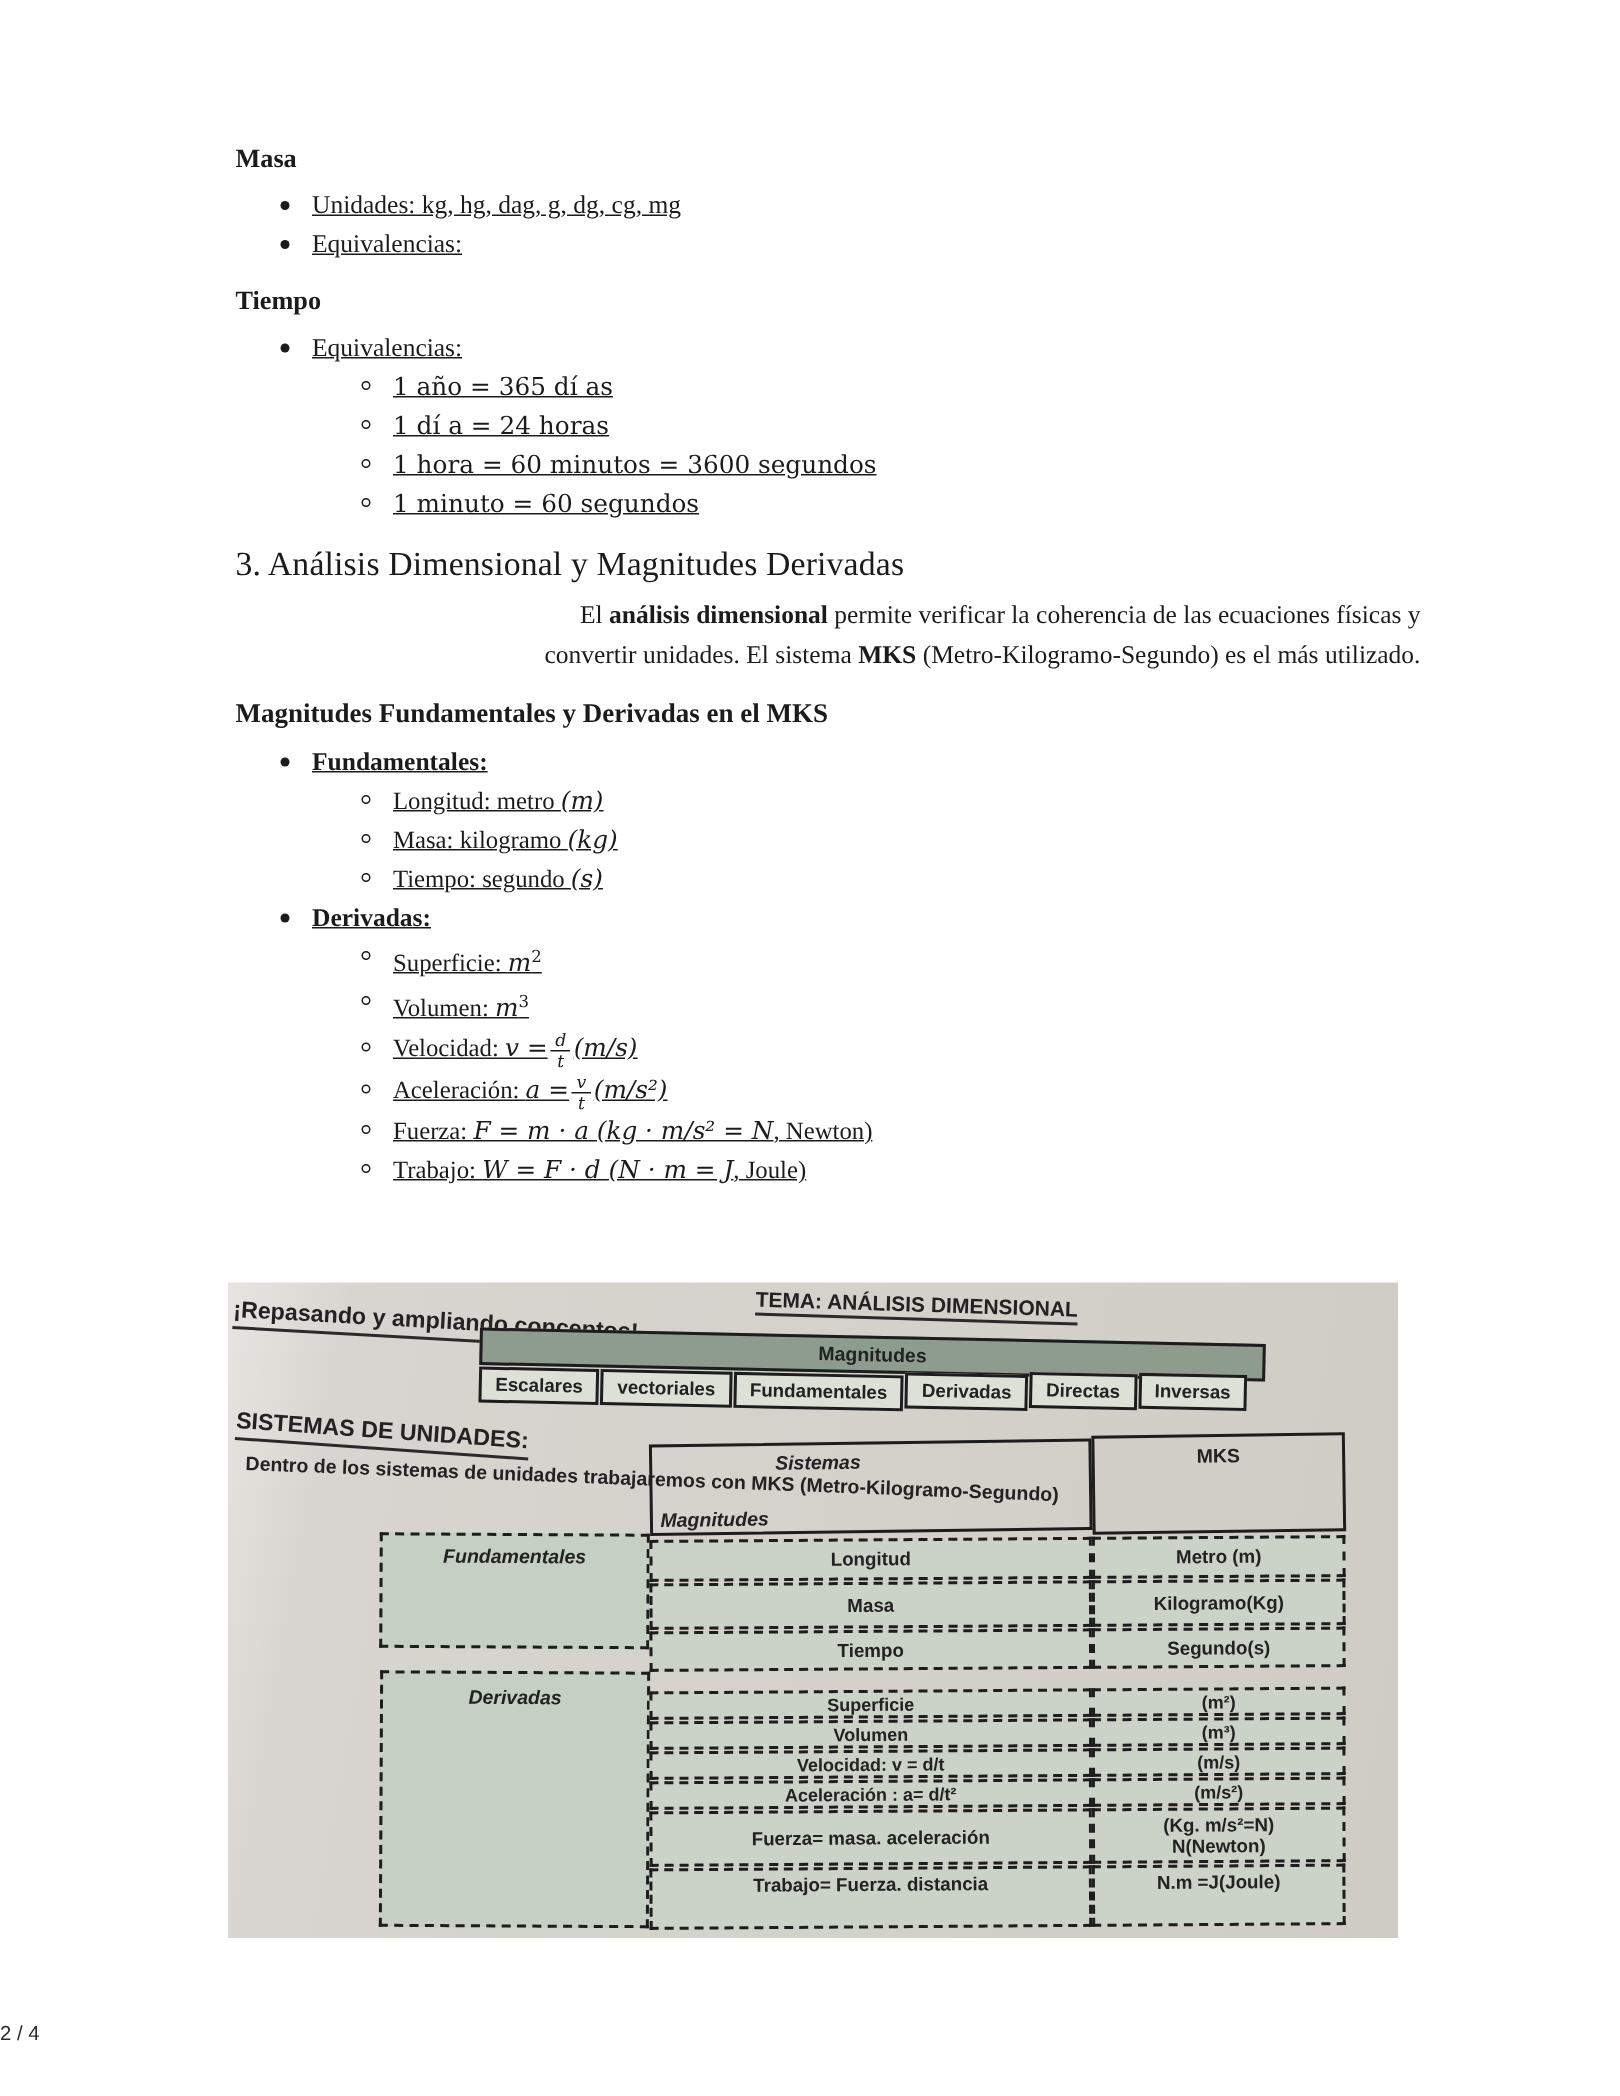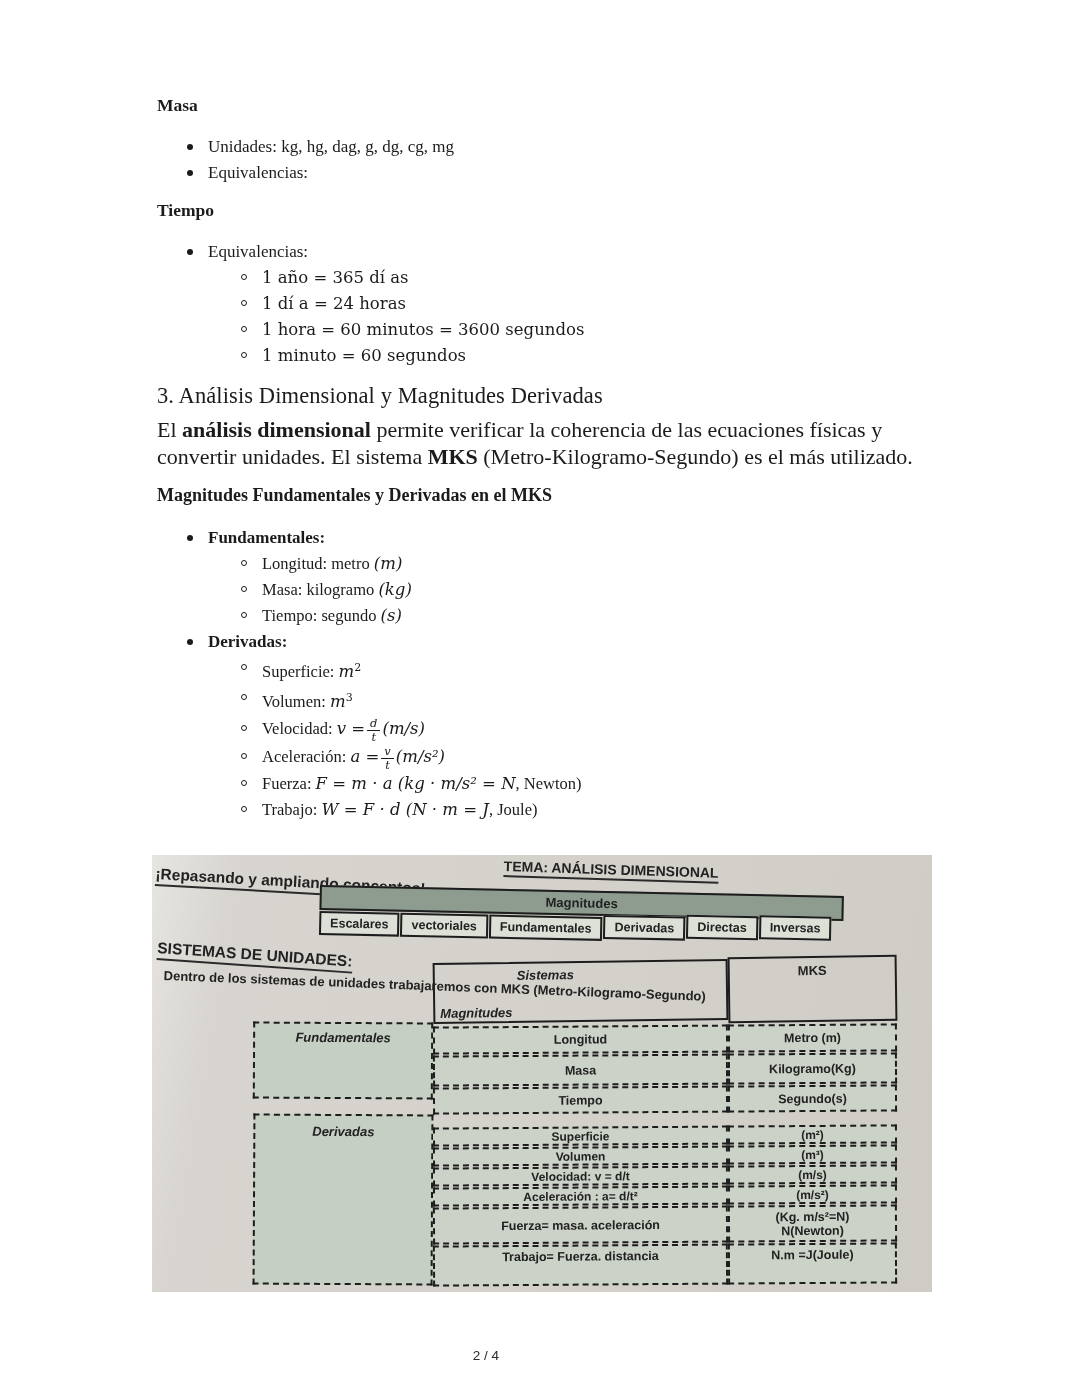--- a/index.html
+++ b/index.html
@@ -6,23 +6,23 @@
   body{
     width:1080px;height:1397px;position:relative;background:#ffffff;
     font-family:"Liberation Serif",serif;color:#1b1b1b;overflow:hidden;
   }
   
   .doc{position:absolute;left:157px;top:95px;width:790px;}
   h3.small{font-size:17.5px;line-height:21px;font-weight:bold;margin:0;}
   h3.small.gap{margin-top:14px;}
   h2.sec{font-size:22.5px;line-height:30px;font-weight:normal;margin:12px 0 0 0;letter-spacing:0.1px;}
   h4.sub{font-size:18px;line-height:24px;font-weight:bold;margin:13px 0 0 0;}
-  .para{font-size:22px;line-height:27px;margin-top:5px;}
+  .para{font-size:17px;line-height:27px;margin-top:5px;text-align:right;}
   ul{list-style:none;margin:0;padding:0;}
-  ul.l1{margin-top:18px;}
+  ul.l1{margin-top:8px;text-decoration:underline;}
   ul.l1>li{position:relative;padding-left:51px;font-size:17px;line-height:26px;}
   ul.l1>li::before{content:"";position:absolute;left:30px;top:10px;width:6px;height:6px;border-radius:50%;background:#1b1b1b;}
   ul.l2>li{position:relative;padding-left:54px;font-size:16.5px;line-height:26px;}
   ul.l2>li::before{content:"";position:absolute;left:33px;top:9px;width:6px;height:6px;border-radius:50%;border:1.4px solid #1b1b1b;background:transparent;box-sizing:border-box;}
   ul.l2>li.tallrow{line-height:28px;}
   ul.l2>li.tallrow::before{top:10px;}
   .mathu{font-family:"DejaVu Serif",serif;font-size:16.5px;}
   .mathi{font-family:"DejaVu Serif",serif;font-style:italic;}
   sup.m{font-family:"DejaVu Serif",serif;font-style:normal;font-size:11px;vertical-align:6px;}
   .frac{display:inline-block;text-align:center;vertical-align:-7px;line-height:1.05;font-size:11.5px;font-family:"DejaVu Serif",serif;font-style:italic;margin:0 2px;}
@@ -58,21 +58,21 @@
   .ph-c-mid{width:295px;}
   .ph-c-right{width:169px;margin-left:0px;}
   .pr1{top:170px;height:28px;} .pr2{top:199px;height:31px;} .pr3{top:231px;height:27px;}
   .pr4{top:271px;height:19px;} .pr5{top:291px;height:19px;} .pr6{top:311px;height:19px;}
   .pr7{top:331px;height:19px;} .pr8{top:351px;height:37px;} .pr9{top:389px;height:41px;}
   .pr4 .ph-c-mid,.pr5 .ph-c-mid,.pr6 .ph-c-mid,.pr7 .ph-c-mid,
   .pr4 .ph-c-right,.pr5 .ph-c-right,.pr6 .ph-c-right,.pr7 .ph-c-right{font-size:12px;}
   .pr8 .ph-c-right{flex-direction:column;line-height:14px;justify-content:center;}
   .pr9 .ph-c-mid,.pr9 .ph-c-right{align-items:flex-start;padding-top:3px;}
   
-  .footer{position:absolute;left:0;top:1348px;width:972px;text-align:center;
+  .footer{position:absolute;left:0;top:1348px;width:972px;text-align:left;
     font-family:"Liberation Sans",sans-serif;font-size:13.5px;color:#2b2b2b;}
 </style>
 </head>
 <body>
 
 <div class="doc">
 
   <h3 class="small">Masa</h3>
   <ul class="l1">
     <li>

